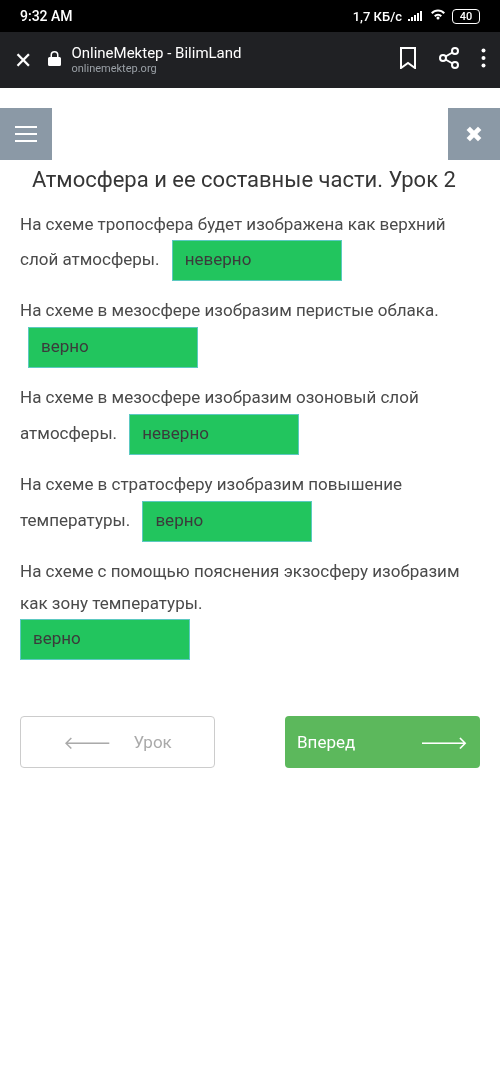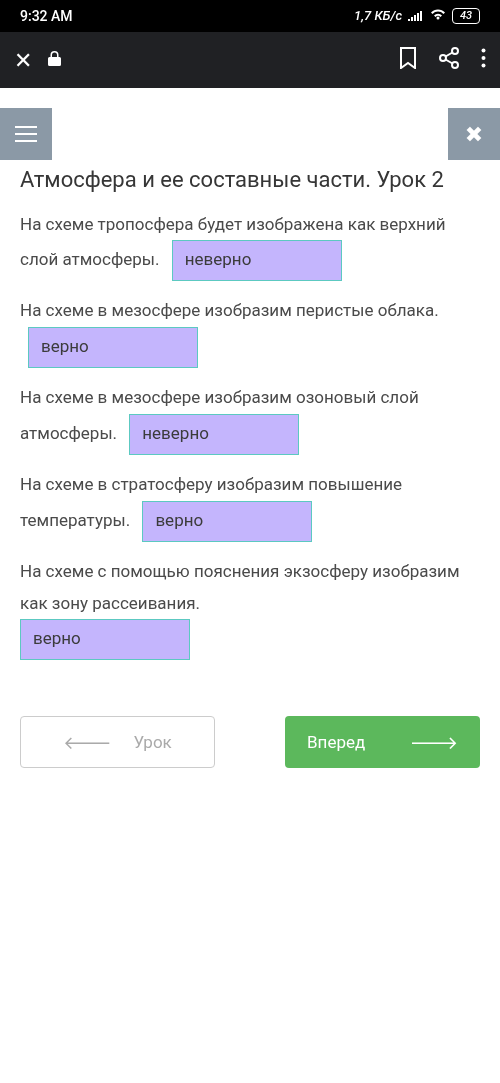--- a/index.html
+++ b/index.html
@@ -14,21 +14,21 @@
     height: 32px;
     background: #000;
     color: #fff;
     display: flex;
     justify-content: space-between;
     align-items: center;
     padding: 12px 20px;
     font-size: 14px;
     font-weight: 500;
   }
-  .status-right { display: flex; gap: 6px; font-style: italic; }
+  .status-right { display: flex; align-items: center; gap: 6px; }
   .status-right .dat { font-size: 13px; }
   .battery-box {
     border: 1.5px solid #fff;
     border-radius: 4px;
     padding: 0 4px;
     font-size: 11px;
     min-width: 28px;
     text-align: center;
     position: relative;
   }
@@ -75,33 +75,34 @@
     position: absolute; top: 0; right: 0;
     width: 52px; height: 52px;
     background: #8b99a6;
     display: flex; align-items: center; justify-content: center;
     color: #fff; font-size: 22px; cursor: pointer;
   }
   .content { padding: 0 20px; }
   .page-title {
     font-size: 22px; color: #363636; font-weight: 400; line-height: 1.3;
     margin-top: 6px;
+    margin-left: 12px;
   }
   .instruction {
     font-size: 17px; font-weight: 700; color: #2c2c2c;
     margin-top: 36px; line-height: 1.45;
   }
   .row {
     margin-top: 14px;
     font-size: 17px; color: #4a4a4a; line-height: 1.85;
   }
   .answer-box {
     display: inline-block;
     border: 1px solid #5cc9c1;
-    background: #c4b5fd;
+    background: #22c55e;
     color: #3b3b3b;
     padding: 3px 12px 5px 12px;
     margin-left: 8px;
     min-width: 170px;
     font-size: 17px;
     vertical-align: baseline;
   }
   .nav-buttons {
     display: flex; justify-content: space-between;
     padding: 0 20px; margin-top: 56px;
@@ -109,21 +110,21 @@
   .btn {
     width: 195px; height: 52px;
     display: flex; align-items: center; justify-content: center;
     gap: 22px; font-size: 17px; border-radius: 4px; cursor: pointer;
   }
   .btn-back {
     border: 1px solid #ccc; background: #fff; color: #aaa;
   }
   .btn-forward {
     background: #5cb85c; color: #fff; border: none;
-    justify-content: space-between; padding: 0 22px;
+    justify-content: space-between; padding: 0 12px;
   }
   .btn-forward .arrow { font-size: 18px; }
   .btn-back .arrow { font-size: 18px; }
 </style>
 </head>
 <body>
 
 <div class="status-bar">
   <span>9:32 AM</span>
   <div class="status-right">
@@ -131,32 +132,36 @@
     <span>
       <svg width="16" height="12" viewBox="0 0 16 12">
           <path fill="#fff" d="M0 10h2v2H0zM3 8h2v4H3zM6 6h2v6H6zM9 4h2v8H9zM12 2h2v10h-2z"></path>
         </svg>
     </span>
     <span>
       <svg width="16" height="12" viewBox="0 0 16 12">
           <path fill="#fff" d="M8 10.5a1.5 1.5 0 100-3 1.5 1.5 0 000 3zM4 6.5l1.5 1.5a3.5 3.5 0 015 0L12 6.5a5.5 5.5 0 00-8 0zM1 3.5l1.5 1.5a7.5 7.5 0 0111 0L15 3.5a9.5 9.5 0 00-14 0z"></path>
         </svg>
     </span>
-    <span class="battery-box">43</span>
+    <span class="battery-box">40</span>
   </div>
 </div>
 
 <div class="browser-bar">
   <span class="close-x">✕</span>
   <div class="title-area">
     <span class="lock-ic">
       <svg width="13" height="15" viewBox="0 0 13 15">
           <path fill="#fff" d="M6.5 0a4 4 0 00-4 4v2H1.5A1.5 1.5 0 000 7.5v6A1.5 1.5 0 001.5 15h10a1.5 1.5 0 001.5-1.5v-6A1.5 1.5 0 0011.5 6h-1V4a4 4 0 00-4-4zm0 1.5A2.5 2.5 0 019 4v2H4V4a2.5 2.5 0 012.5-2.5z"></path>
         </svg>
     </span>
+    <div class="title-col">
+      <span class="title-main">OnlineMektep - BilimLand</span>
+      <span class="title-sub">onlinemektep.org</span>
+    </div>
   </div>
   <div class="right-icons">
     <span class="icon">
       <svg width="18" height="22" viewBox="0 0 18 22">
           <path fill="none" stroke="#fff" stroke-width="2" d="M2 1h14v20l-7-5-7 5z"></path>
         </svg>
     </span>
     <span class="icon">
       <svg width="20" height="22" viewBox="0 0 20 22">
           <circle cx="16" cy="4" r="3" fill="none" stroke="#fff" stroke-width="2"></circle>
@@ -197,21 +202,21 @@
     </div>
     <div class="row">
       <span>На схеме в мезосфере изобразим озоновый слой атмосферы.</span>
       <span class="answer-box">неверно</span>
     </div>
     <div class="row">
       <span>На схеме в стратосферу изобразим повышение температуры.</span>
       <span class="answer-box">верно</span>
     </div>
     <div class="row">
-      <span>На схеме с помощью пояснения экзосферу изобразим как зону рассеивания.</span><br>
+      <span>На схеме с помощью пояснения экзосферу изобразим как зону температуры.</span><br>
       <span class="answer-box" style="margin-left:0;">верно</span>
     </div>
   </div>
 
   <div class="nav-buttons">
     <div class="btn btn-back">
       <span class="arrow">🡐</span>
       <span>Урок</span>
     </div>
     <div class="btn btn-forward">

